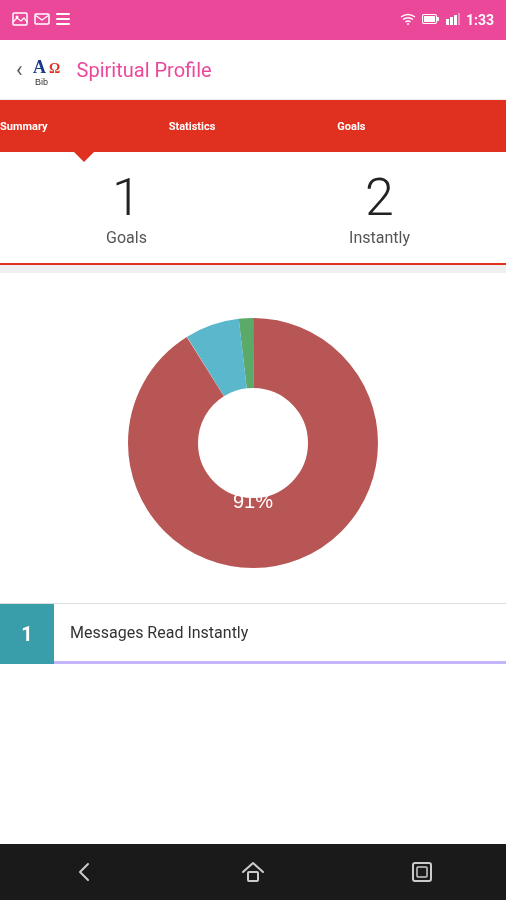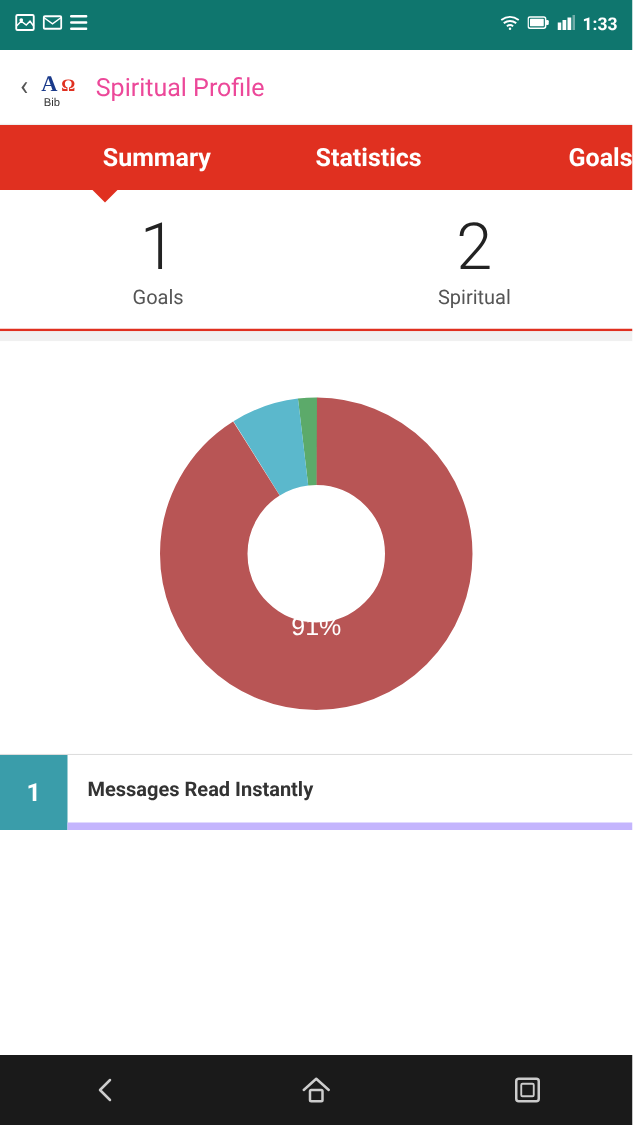--- a/index.html
+++ b/index.html
@@ -9,21 +9,21 @@
       font-family: 'Roboto', Arial, sans-serif;
       background: #fff;
       overflow: hidden;
       position: relative;
     }
 
     
     .status-bar {
       width: 100%;
       height: 40px;
-      background: #0f766e;
+      background: #ec4899;
       display: flex;
       align-items: center;
       justify-content: space-between;
       padding: 0 12px;
     }
     .status-bar-left {
       display: flex;
       align-items: center;
       gap: 6px;
     }
@@ -81,23 +81,23 @@
       background: #e03020;
       display: flex;
       align-items: stretch;
       height: 52px;
       position: relative;
     }
     .tab-item {
       flex: 1;
       display: flex;
       align-items: center;
-      justify-content: flex-end;
+      justify-content: flex-start;
       color: #fff;
-      font-size: 20px;
+      font-size: 11px;
       font-weight: bold;
       cursor: pointer;
       position: relative;
     }
     .tab-item.active::after {
       content: '';
       position: absolute;
       bottom: -10px;
       left: 50%;
       transform: translateX(-50%);
@@ -192,22 +192,21 @@
       color: #fff;
       font-size: 20px;
       font-weight: bold;
       flex-shrink: 0;
     }
     .list-item-content {
       flex: 1;
       display: flex;
       align-items: center;
       padding: 12px 16px;
-      border-bottom: 6px solid #c4b5fd;
-      font-weight: bold;
+      border-bottom: 3px solid #c4b5fd;
     }
     .list-item-text {
       font-size: 16px;
       color: #333;
     }
 
     
     .bottom-nav {
       position: absolute;
       bottom: 0;
@@ -312,21 +311,21 @@
   </div>
 </div>
 
 <div class="stats-row">
   <div class="stat-item">
     <span class="stat-number">1</span>
     <span class="stat-label">Goals</span>
   </div>
   <div class="stat-item">
     <span class="stat-number">2</span>
-    <span class="stat-label">Spiritual</span>
+    <span class="stat-label">Instantly</span>
   </div>
 </div>
 
 <div class="divider-red"></div>
 
 <div class="divider-gray"></div>
 
 <div class="chart-area">
   <div class="donut-container">
     

